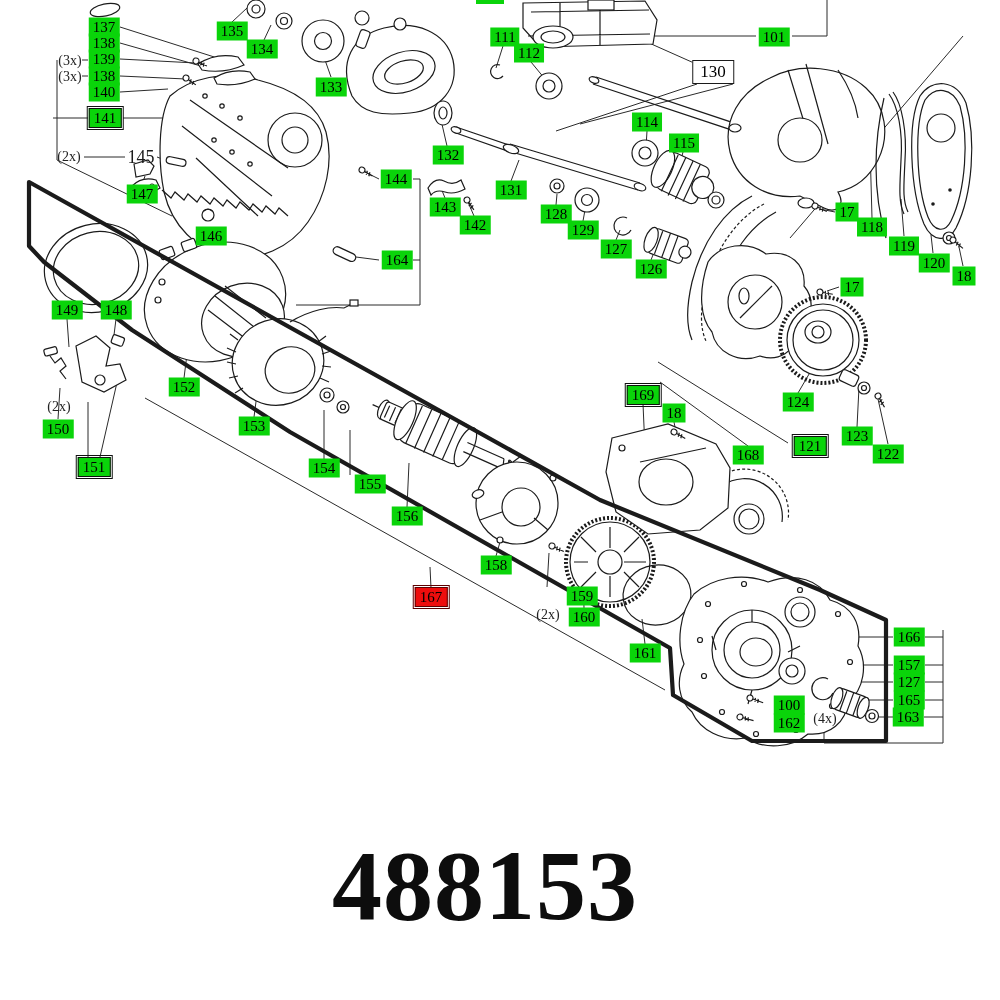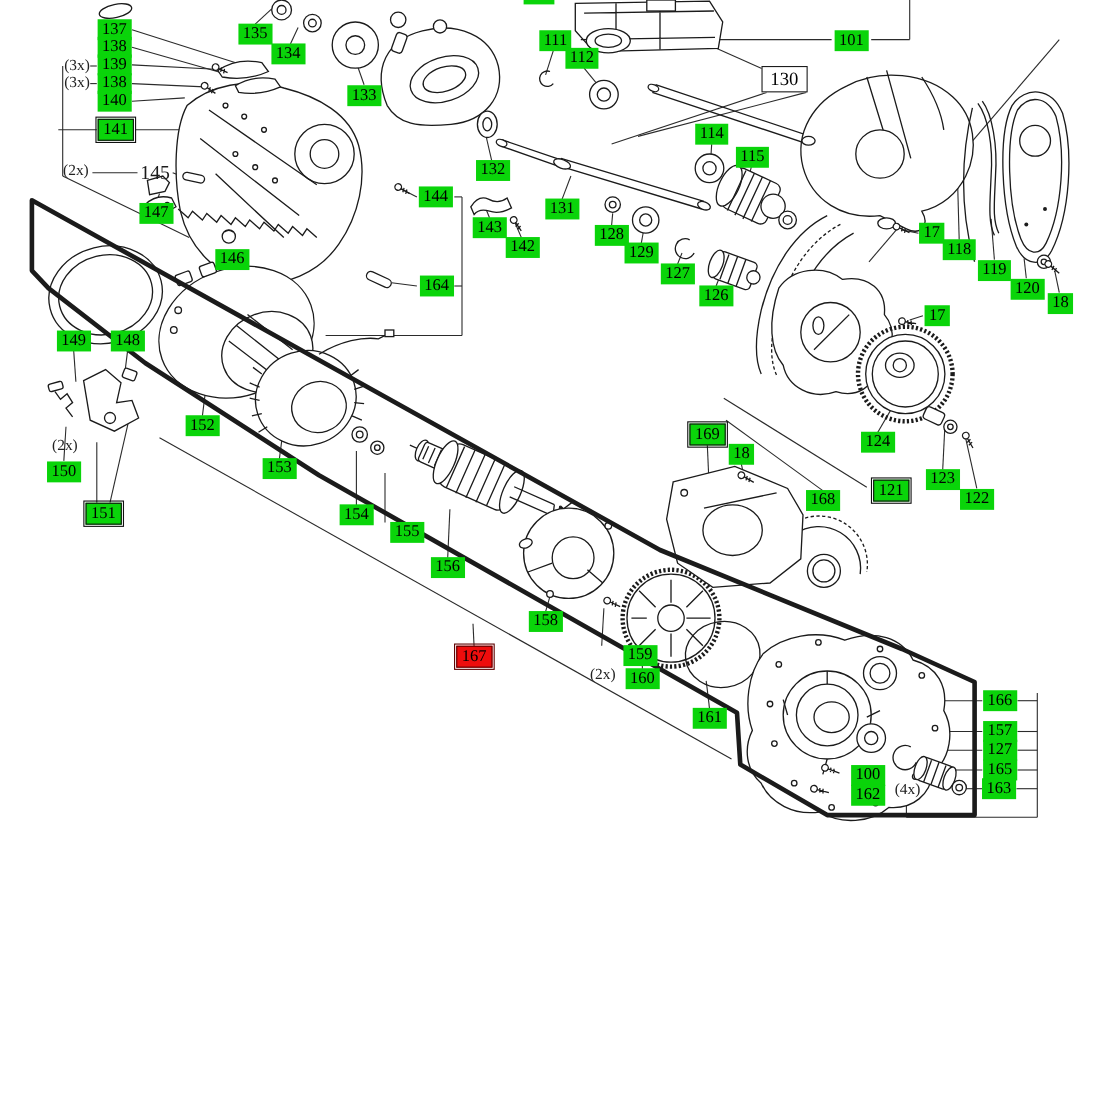--- a/index.html
+++ b/index.html
@@ -461,13 +461,14 @@
       <div class="lbl sliver" style="left: 490px; top: 0px;"></div>
       <div class="lbl p" style="left: 70px; top: 60px;">(3x)</div>
       <div class="lbl p" style="left: 70px; top: 76px;">(3x)</div>
       <div class="lbl p" style="left: 69px; top: 156px;">(2x)</div>
       <div class="lbl p145" style="left: 141px; top: 157px;">145</div>
       <div class="lbl p" style="left: 59px; top: 406px;">(2x)</div>
       <div class="lbl p" style="left: 548px; top: 614px;">(2x)</div>
       <div class="lbl p" style="left: 825px; top: 718px; text-align: right;">(4x)</div>
     </div>
 
+  <div id="part-number">488153</div>
 </div>
 
 </body></html>

